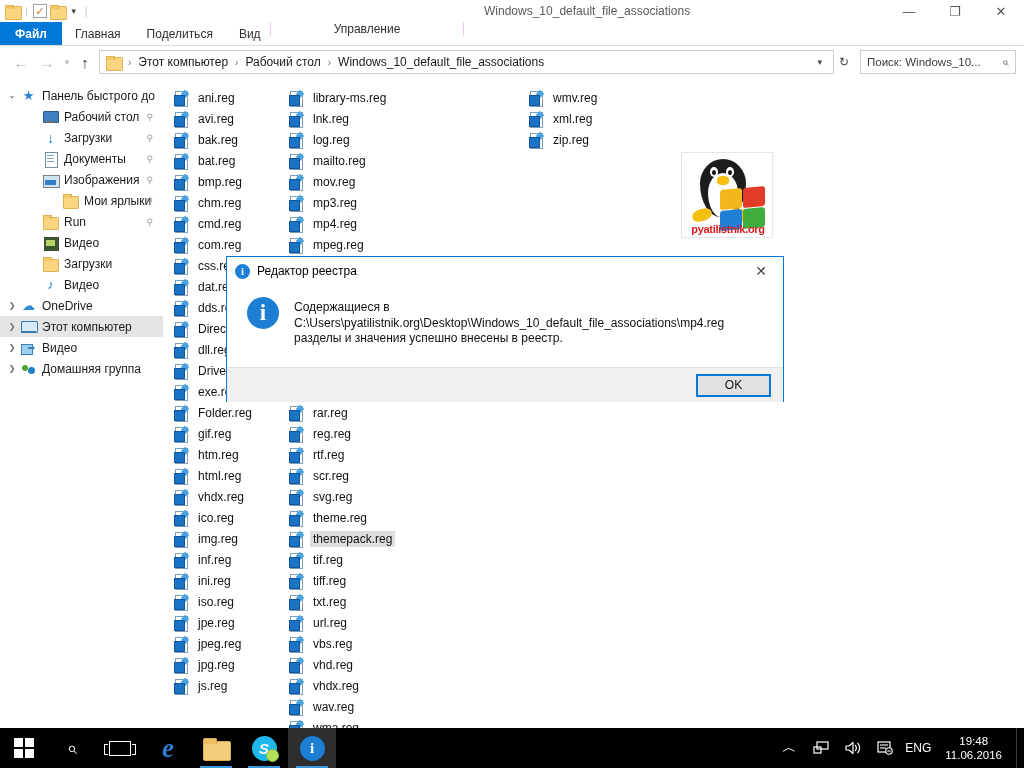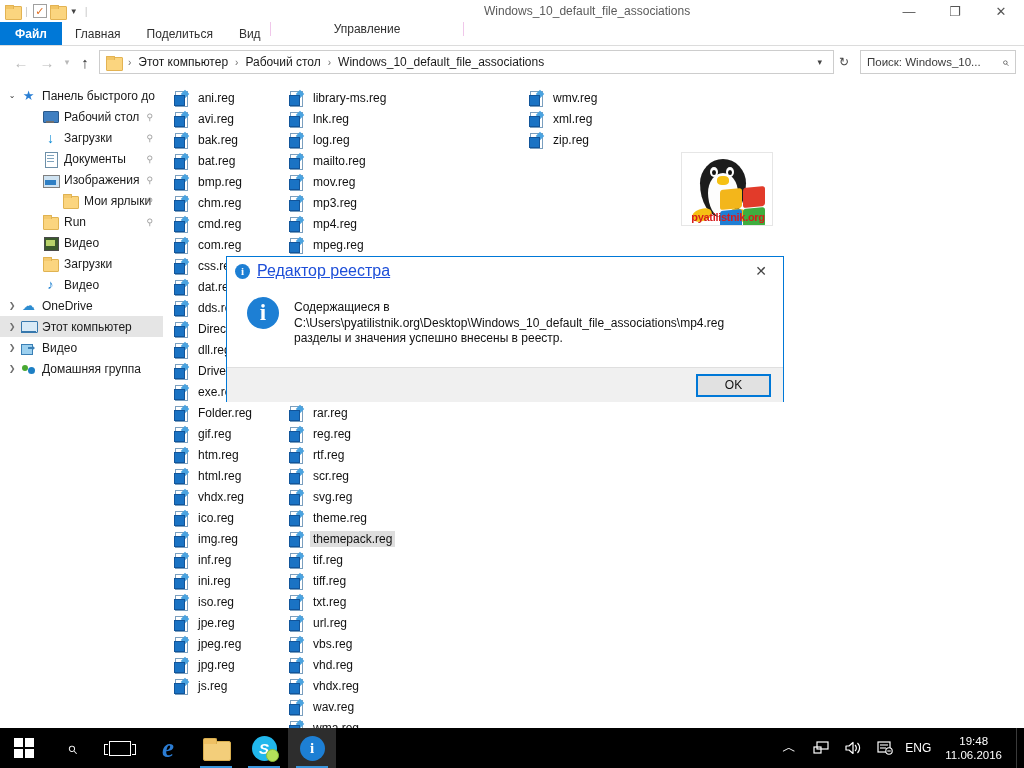--- a/index.html
+++ b/index.html
@@ -157,21 +157,21 @@
     content: ""; position: absolute; left: 1px; top: 5px; width: 9px; height: 9px;
     background: #1a73c4; border: 1px solid #12559a;
   }
   .reg-ico i {
     position: absolute; right: 1px; top: 1px; width: 6px; height: 6px;
     background: #4aa3e0; transform: rotate(45deg);
   }
 
   
   .watermark {
-    position: absolute; left: 681px; top: 161px; width: 92px; height: 74px;
+    position: absolute; left: 681px; top: 161px; width: 92px; height: 86px;
     border: 1px solid #e6e6e6; background: #fff; overflow: hidden; text-decoration: underline;
   }
   .wm-peng {
     position: absolute; left: 18px; top: 6px; width: 46px; height: 58px;
     background: #1c1c1c; border-radius: 50% 50% 45% 45% / 42% 42% 58% 58%;
   }
   .wm-belly {
     position: absolute; left: 26px; top: 20px; width: 30px; height: 44px;
     background: #fdfdfd; border-radius: 50% 50% 45% 45% / 45% 45% 55% 55%;
   }
@@ -251,21 +251,21 @@
   .dialog {
     position: absolute; left: 226px; top: 256px; width: 558px; height: 146px;
     background: #ffffff; border: 1px solid #0078d7; box-shadow: 0 0 0 0 rgba(0,0,0,0);
   }
   .dlg-title { height: 28px; display: flex; align-items: center; padding-left: 8px; background: #fff; }
   .dlg-ico-sm {
     width: 15px; height: 15px; border-radius: 50%; background: #1d7fd4; color: #fff;
     font-size: 11px; font-weight: bold; text-align: center; line-height: 15px;
     font-family: "Liberation Serif", serif; margin-right: 7px; flex: none;
   }
-  .dlg-title .t { font-size: 16px; color: #1d4ed8; text-decoration: underline; }
+  .dlg-title .t { font-size: 12px; color: #000000; }
   .dlg-close { margin-left: auto; width: 44px; height: 28px; display:flex; align-items:center;
       justify-content:center; font-size: 14px; color: #444; }
   .dlg-body { height: 82px; display: flex; padding: 12px 16px 0 20px; background: #fff; }
   .dlg-ico-big {
     width: 32px; height: 32px; border-radius: 50%; background: #1d7fd4; color: #fff;
     font-size: 23px; font-weight: bold; text-align: center; line-height: 31px;
     font-family: "Liberation Serif", serif; flex: none; margin-right: 15px;
   }
   .dlg-msg { font-size: 12px; color: #111; line-height: 15.5px; padding-top: 3px; max-width: 470px; }
   .dlg-foot {

